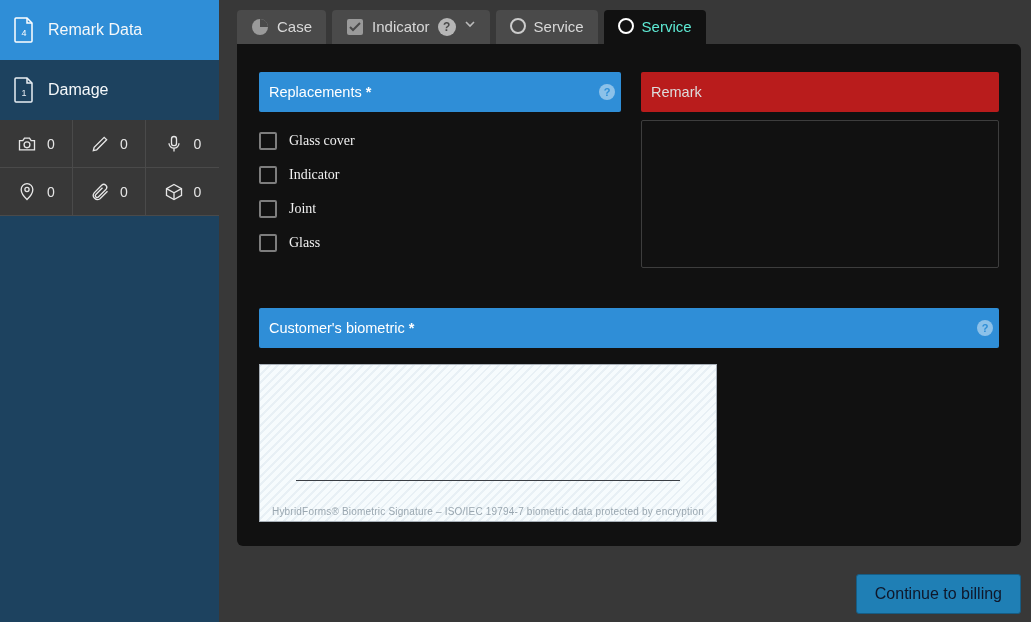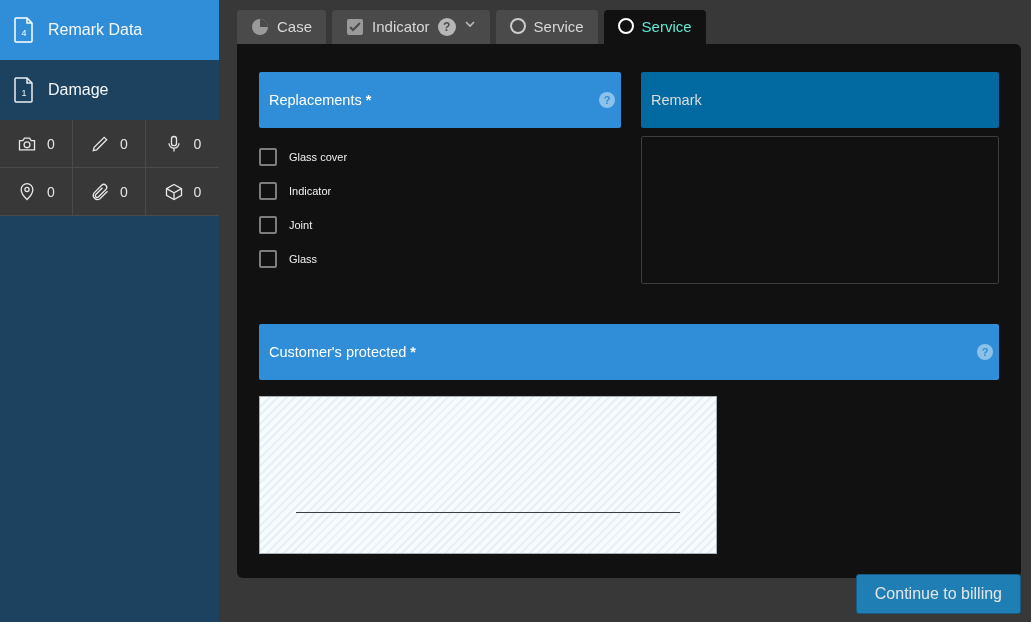--- a/index.html
+++ b/index.html
@@ -18,36 +18,36 @@
   .tab { display: flex; gap: 8px; padding: 8px 14px; background: #4a4a4a; border-radius: 4px 4px 0 0; color: #d8d8d8; font-size: 15px; cursor: pointer; }
   .tab.active { background: #111; color: #5eead4; }
   .tab .status-circle { width: 18px; height: 18px; border-radius: 50%; display: flex; align-items: center; justify-content: center; }
   .tab .status-ring { width: 16px; height: 16px; border: 2px solid #ccc; border-radius: 50%; }
   .tab.active .status-ring { border-color: #fff; }
   .chev { width: 12px; height: 12px; }
   .panel { background: #111; border-radius: 0 6px 6px 6px; padding: 28px 22px 24px 22px; flex: 0 0 auto; }
   .panel-row { display: flex; gap: 20px; align-items: flex-start; }
   .col-left { width: 362px; }
   .col-right { flex: 1; }
-  .section-header { position: relative; background: #2f8ed7; color: #fff; font-size: 14.5px; padding: 20px 10px; border-radius: 2px; display: flex; align-items: center; }
+  .section-header { position: relative; background: #2f8ed7; color: #fff; font-size: 14.5px; padding: 12px 10px; border-radius: 2px; display: flex; align-items: center; }
   .section-header .req { margin-left: 4px; font-weight: bold; }
   .section-header .help { position: absolute; right: 6px; top: 50%; transform: translateY(-50%); width: 16px; height: 16px; background: rgba(255,255,255,0.45); color: #2f8ed7; font-size: 11px; font-weight: bold; border-radius: 50%; display: flex; align-items: center; justify-content: center; cursor: pointer; }
-  .section-header.mute { background: #0369a1; color: #ddd; }
+  .section-header.mute { background: #b91c1c; color: #ddd; }
   .check-list { padding: 12px 0 0 0; }
   .check-item { display: flex; align-items: center; gap: 12px; padding: 8px 0; }
   .check-item input[type=checkbox] { appearance: none; width: 18px; height: 18px; border: 2px solid #7d7d7d; border-radius: 2px; background: transparent; cursor: pointer; }
-  .check-item label { font-size: 11px; color: #f0f0f0; cursor: pointer; }
+  .check-item label { font-size: 14px; color: #f0f0f0; cursor: pointer; font-family: Liberation Serif, serif; }
   .remark-box { margin-top: 8px; width: 100%; height: 148px; border: 1px solid #3d3d3d; background: #111; border-radius: 2px; color: #ddd; padding: 6px; font-family: inherit; font-size: 14px; resize: none; }
   .sig-row { margin-top: 36px; }
   .sig-header { width: 100%; }
   .sig-pad { margin-top: 16px; width: 458px; height: 158px; border: 1px solid #a8b0b8; background: repeating-linear-gradient(135deg, #e8f0f5 0 2px, #f6fbfd 2px 6px); position: relative; cursor: crosshair; }
   .sig-line { position: absolute; left: 36px; right: 36px; bottom: 40px; height: 1px; background: #3a3e44; }
   .sig-foot { position: absolute; bottom: 4px; left: 0; right: 0; text-align: center; font-size: 10px; color: #9aa7b0; letter-spacing: .2px; }
   .footer-btn-wrap { position: absolute; right: 10px; bottom: 8px; }
-  .primary-btn { background: #1f7fb5; border: 1px solid #165d85; color: #e5e5e5; font-size: 16px; padding: 10px 18px; border-radius: 3px; cursor: pointer; }
+  .primary-btn { background: #1f7fb5; border: 1px solid #165d85; color: #0f172a; font-size: 16px; padding: 10px 18px; border-radius: 3px; cursor: pointer; }
   .qmark { width: 18px; height: 18px; background: rgba(255,255,255,.6); color: #4a4a4a; border-radius: 50%; font-size: 12px; font-weight: bold; display: flex; align-items: center; justify-content: center; }
 </style>
 </head>
 <body>
 
 <div class="app">
   <aside class="sidebar">
     <div class="nav-item active">
       <span class="doc-icon">
         <svg width="20" height="26" viewBox="0 0 20 26" fill="none">
@@ -176,26 +176,27 @@
         <div class="col-right">
           <div class="section-header mute">
             <span>Remark</span>
           </div>
           <textarea class="remark-box" style=""></textarea>
         </div>
       </div>
 
       <div class="sig-row">
         <div class="section-header sig-header">
-          <span>Customer's protected</span>
+          <span>Customer's biometric</span>
           <span class="req">*</span>
           <span class="help">?</span>
         </div>
         <div class="sig-pad">
           <div class="sig-line"></div>
+          <div class="sig-foot">HybridForms® Biometric Signature  –  ISO/IEC 19794-7 biometric data protected by encryption</div>
         </div>
       </div>
     </div>
 
     <div class="footer-btn-wrap">
       <button class="primary-btn">Continue to billing</button>
     </div>
   </main>
 </div>
 

